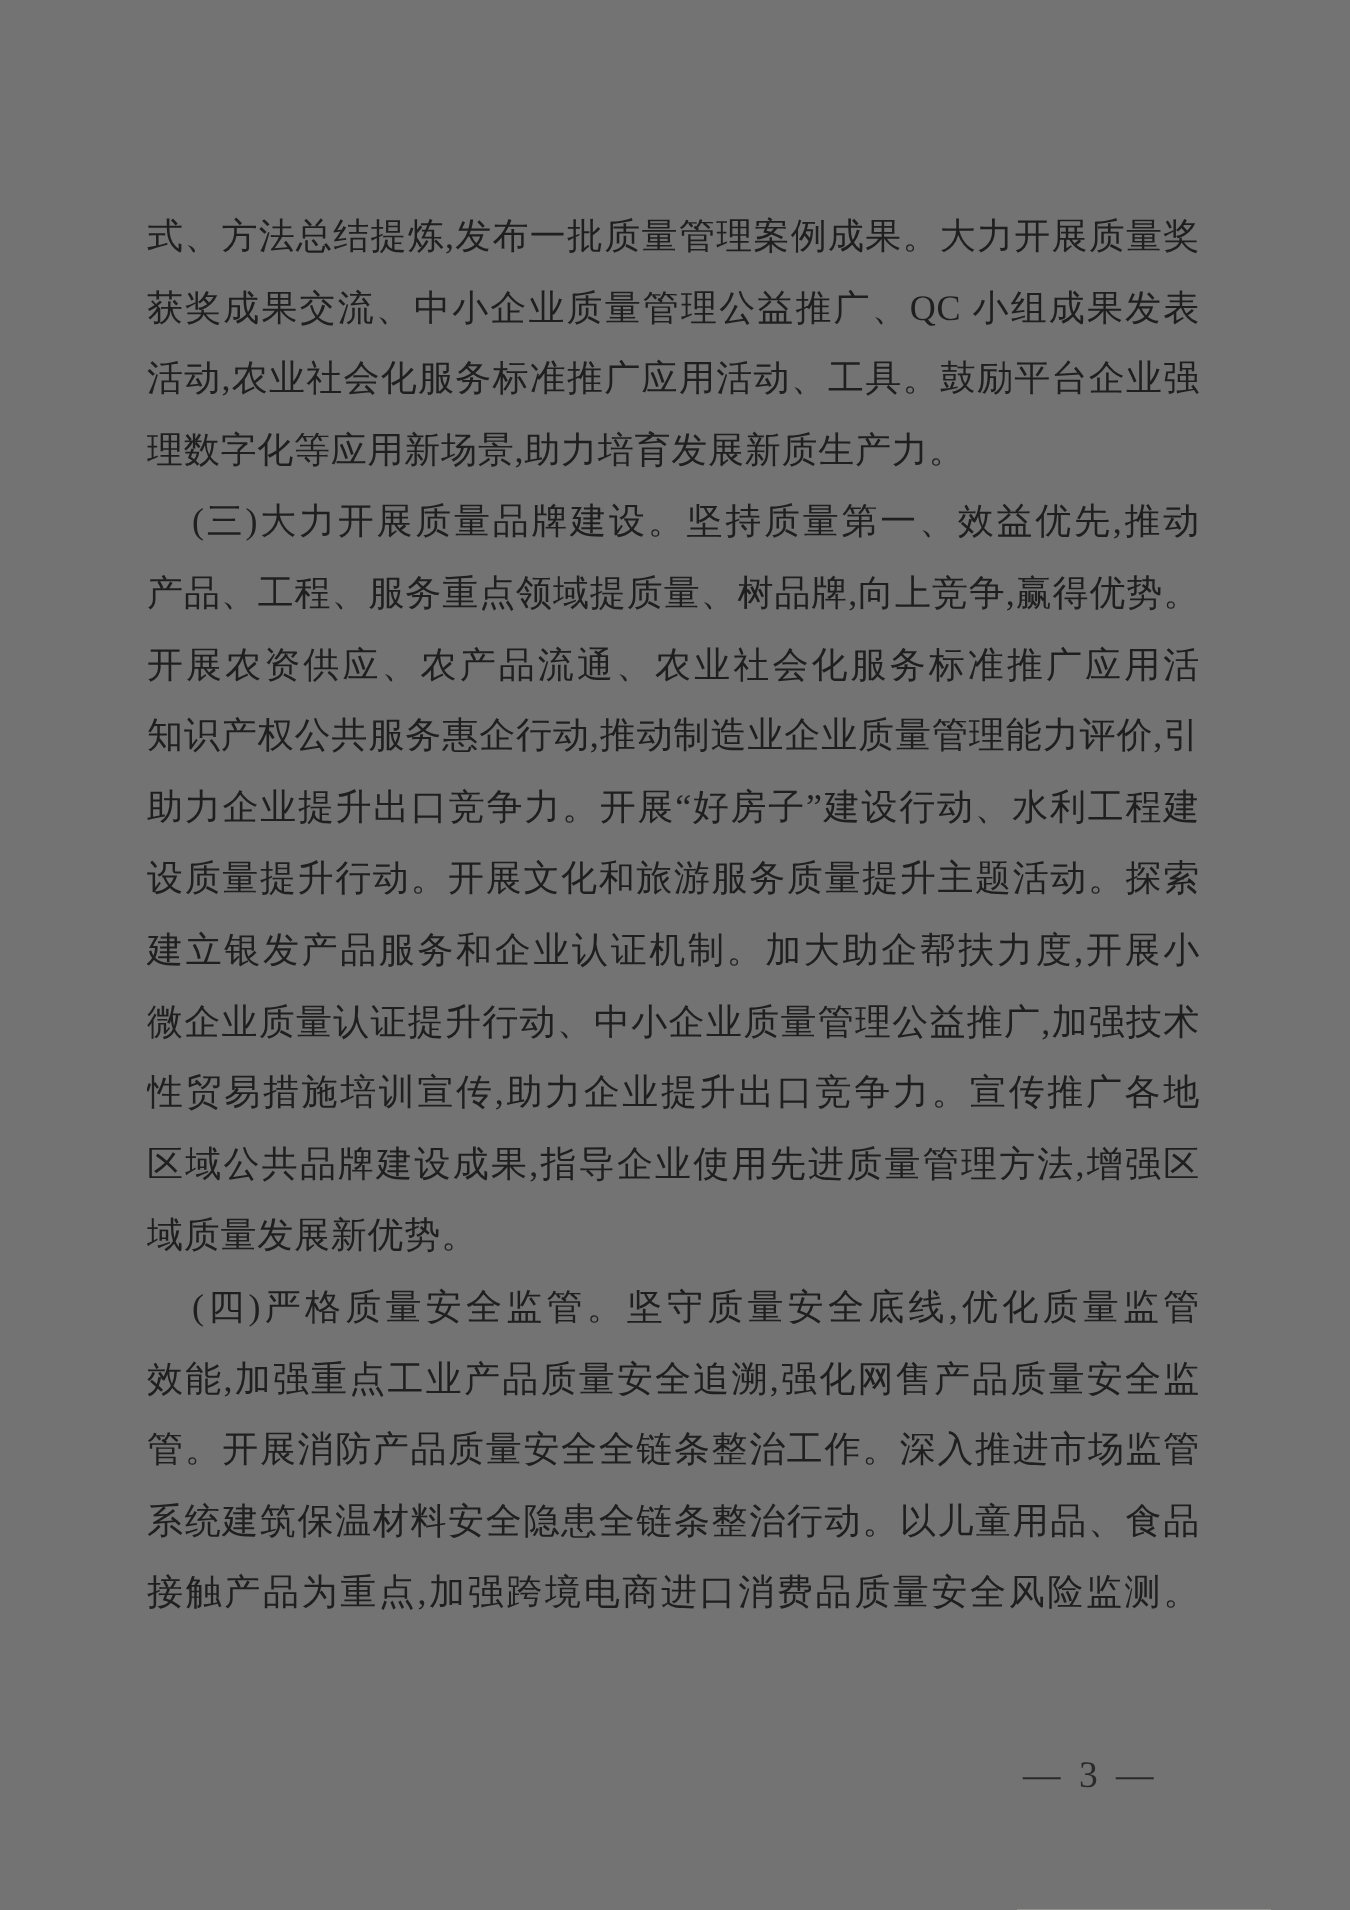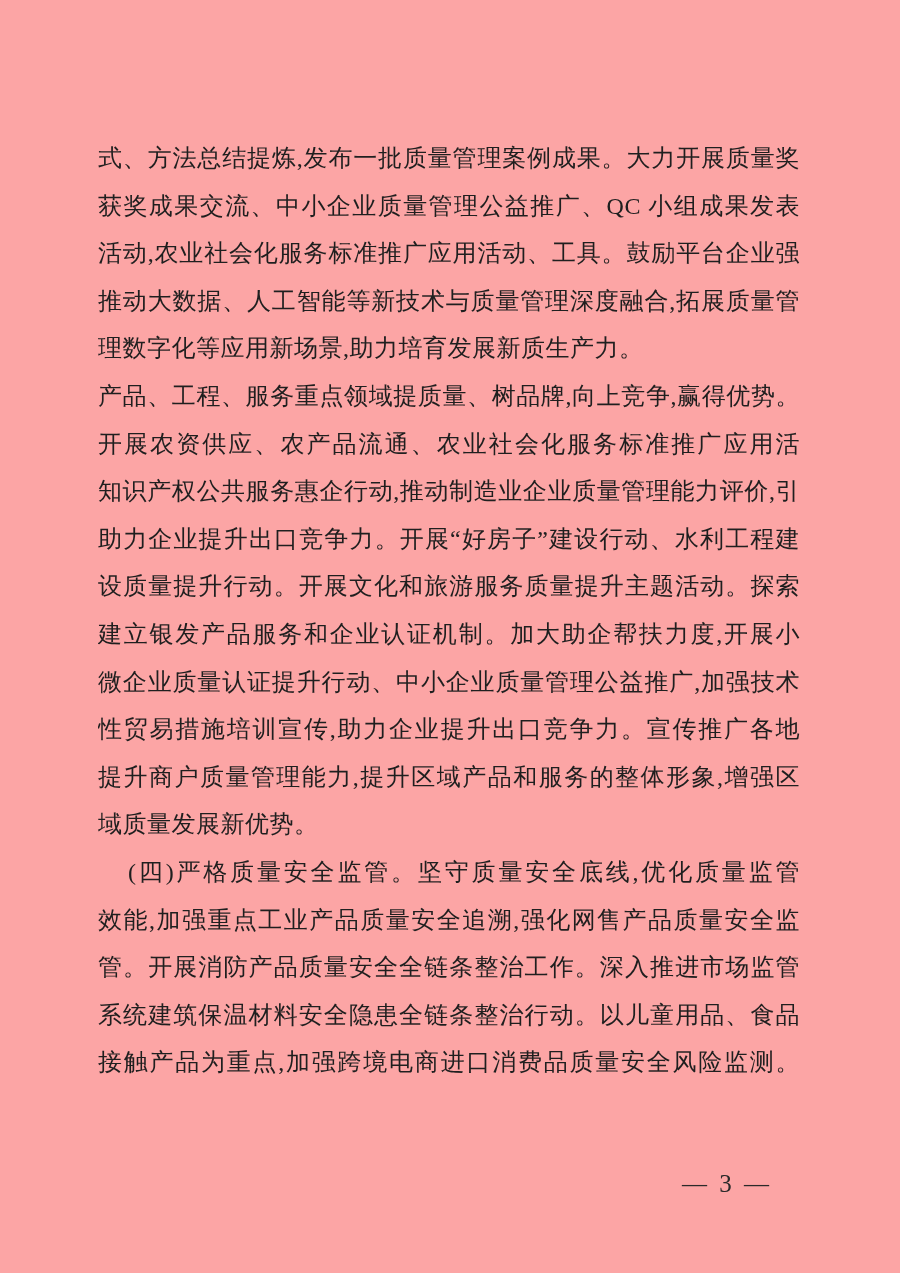--- a/index.html
+++ b/index.html
@@ -9,21 +9,21 @@
   body {
     width: 900px;
     height: 1273px;
     background: #e9e9e7;
     font-family: "Liberation Serif", "DejaVu Serif", serif;
   }
   .page {
     position: relative;
     width: 900px;
     height: 1273px;
-    background: #fca5a5;
+    background: #737373;
     color: #1f1f1f;
     overflow: hidden;
   }
   .text-block {
     position: absolute;
     left: 98px;
     top: 135px;
     width: 702px;
   }
   .line {
@@ -54,31 +54,31 @@
   }
 </style>
 </head>
 <body>
 
 <div class="page">
   <div class="text-block">
     <div class="line">式、方法总结提炼,发布一批质量管理案例成果。大力开展质量奖</div>
     <div class="line">获奖成果交流、中小企业质量管理公益推广、QC 小组成果发表等</div>
     <div class="line">活动,农业社会化服务标准推广应用活动、工具。鼓励平台企业强化</div>
-    <div class="line">推动大数据、人工智能等新技术与质量管理深度融合,拓展质量管</div>
     <div class="line line--end">理数字化等应用新场景,助力培育发展新质生产力。</div>
+    <div class="line line--indent">(三)大力开展质量品牌建设。坚持质量第一、效益优先,推动</div>
     <div class="line">产品、工程、服务重点领域提质量、树品牌,向上竞争,赢得优势。</div>
     <div class="line">开展农资供应、农产品流通、农业社会化服务标准推广应用活动。</div>
     <div class="line">知识产权公共服务惠企行动,推动制造业企业质量管理能力评价,引</div>
     <div class="line">助力企业提升出口竞争力。开展“好房子”建设行动、水利工程建</div>
     <div class="line">设质量提升行动。开展文化和旅游服务质量提升主题活动。探索</div>
     <div class="line">建立银发产品服务和企业认证机制。加大助企帮扶力度,开展小</div>
     <div class="line">微企业质量认证提升行动、中小企业质量管理公益推广,加强技术</div>
     <div class="line">性贸易措施培训宣传,助力企业提升出口竞争力。宣传推广各地</div>
-    <div class="line">提升商户质量管理能力,提升区域产品和服务的整体形象,增强区</div>
+    <div class="line">区域公共品牌建设成果,指导企业使用先进质量管理方法,增强区</div>
     <div class="line line--end">域质量发展新优势。</div>
     <div class="line line--indent">(四)严格质量安全监管。坚守质量安全底线,优化质量监管</div>
     <div class="line">效能,加强重点工业产品质量安全追溯,强化网售产品质量安全监</div>
     <div class="line">管。开展消防产品质量安全全链条整治工作。深入推进市场监管</div>
     <div class="line">系统建筑保温材料安全隐患全链条整治行动。以儿童用品、食品</div>
     <div class="line">接触产品为重点,加强跨境电商进口消费品质量安全风险监测。</div>
   </div>
   <div class="page-num">— 3 —</div>
 </div>
 

